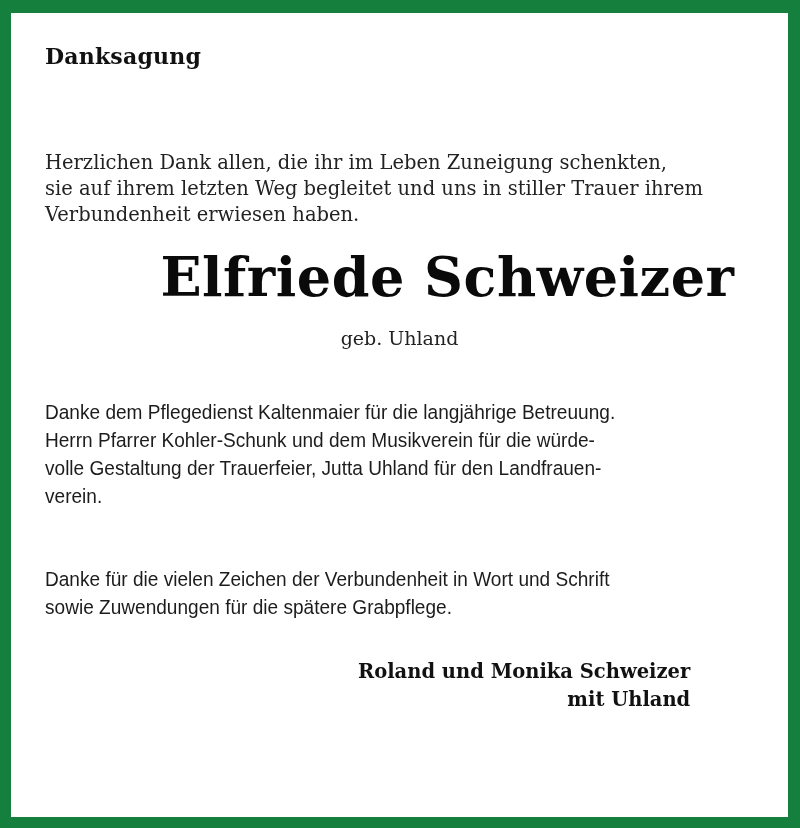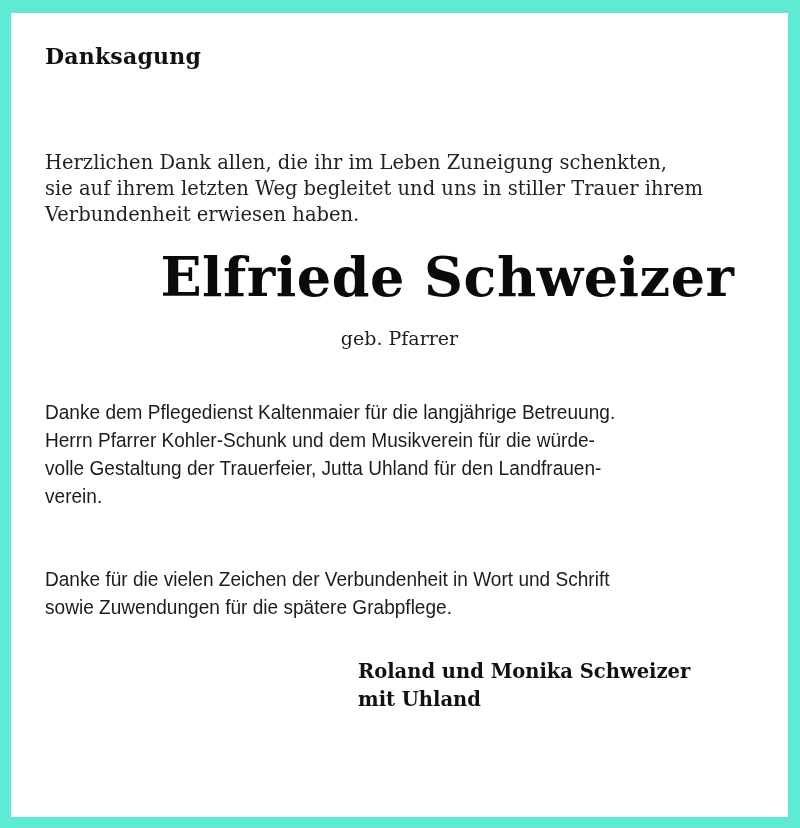--- a/index.html
+++ b/index.html
@@ -1,20 +1,20 @@
 <!DOCTYPE html>
 <html><head>
   <meta charset="utf-8">
   <style>
     html, body { margin: 0; padding: 0; background: #000; }
     body { width: 800px; height: 828px; overflow: hidden; }
     .frame {
       position: absolute; left: 0; top: 0;
       width: 800px; height: 828px;
-      background: #5eead4;
+      background: #15803d;
     }
     .page {
       position: absolute;
       left: 11px; top: 13px;
       width: 777px; height: 804px;
       background: #ffffff;
       color: #1a1a1a;
       font-family: "DejaVu Serif", "Liberation Serif", serif;
     }
     .abs { position: absolute; white-space: nowrap; }
@@ -51,21 +51,21 @@
     .thanks2 {
       left: 34px; top: 552px;
       font-family: "Liberation Sans", sans-serif;
       font-size: 20.5px; line-height: 28px; color: #1c1c1c;
       transform: scaleX(0.93); transform-origin: left top;
     }
     .signature {
       left: 347px; top: 645px;
       font-weight: bold; font-size: 19.5px; line-height: 28px; color: #111;
     }
-    .signature div { white-space: nowrap; }
+    .signature div { white-space: nowrap; text-align: right; }
     .place {
       left: 34px; top: 745px;
       font-size: 19.5px; color: #222;
     }
   </style>
 </head>
 <body>
 
 <div class="frame">
   <div class="page">
@@ -73,21 +73,21 @@
     <div class="abs heading">Danksagung</div>
 
     <div class="abs intro">
       <div>Herzlichen Dank allen, die ihr im Leben Zuneigung schenkten,</div>
       <div>sie auf ihrem letzten Weg begleitet und uns in stiller Trauer ihrem</div>
       <div>Verbundenheit erwiesen haben.</div>
     </div>
 
     <div class="abs name">Elfriede Schweizer</div>
 
-    <div class="abs maiden">geb. Pfarrer</div>
+    <div class="abs maiden">geb. Uhland</div>
 
     <div class="abs thanks1">
       <div>Danke dem Pflegedienst Kaltenmaier für die langjährige Betreuung.</div>
       <div>Herrn Pfarrer Kohler-Schunk und dem Musikverein für die würde-</div>
       <div>volle Gestaltung der Trauerfeier, Jutta Uhland für den Landfrauen-</div>
       <div>verein.</div>
     </div>
 
     <div class="abs thanks2">
       <div>Danke für die vielen Zeichen der Verbundenheit in Wort und Schrift</div>

